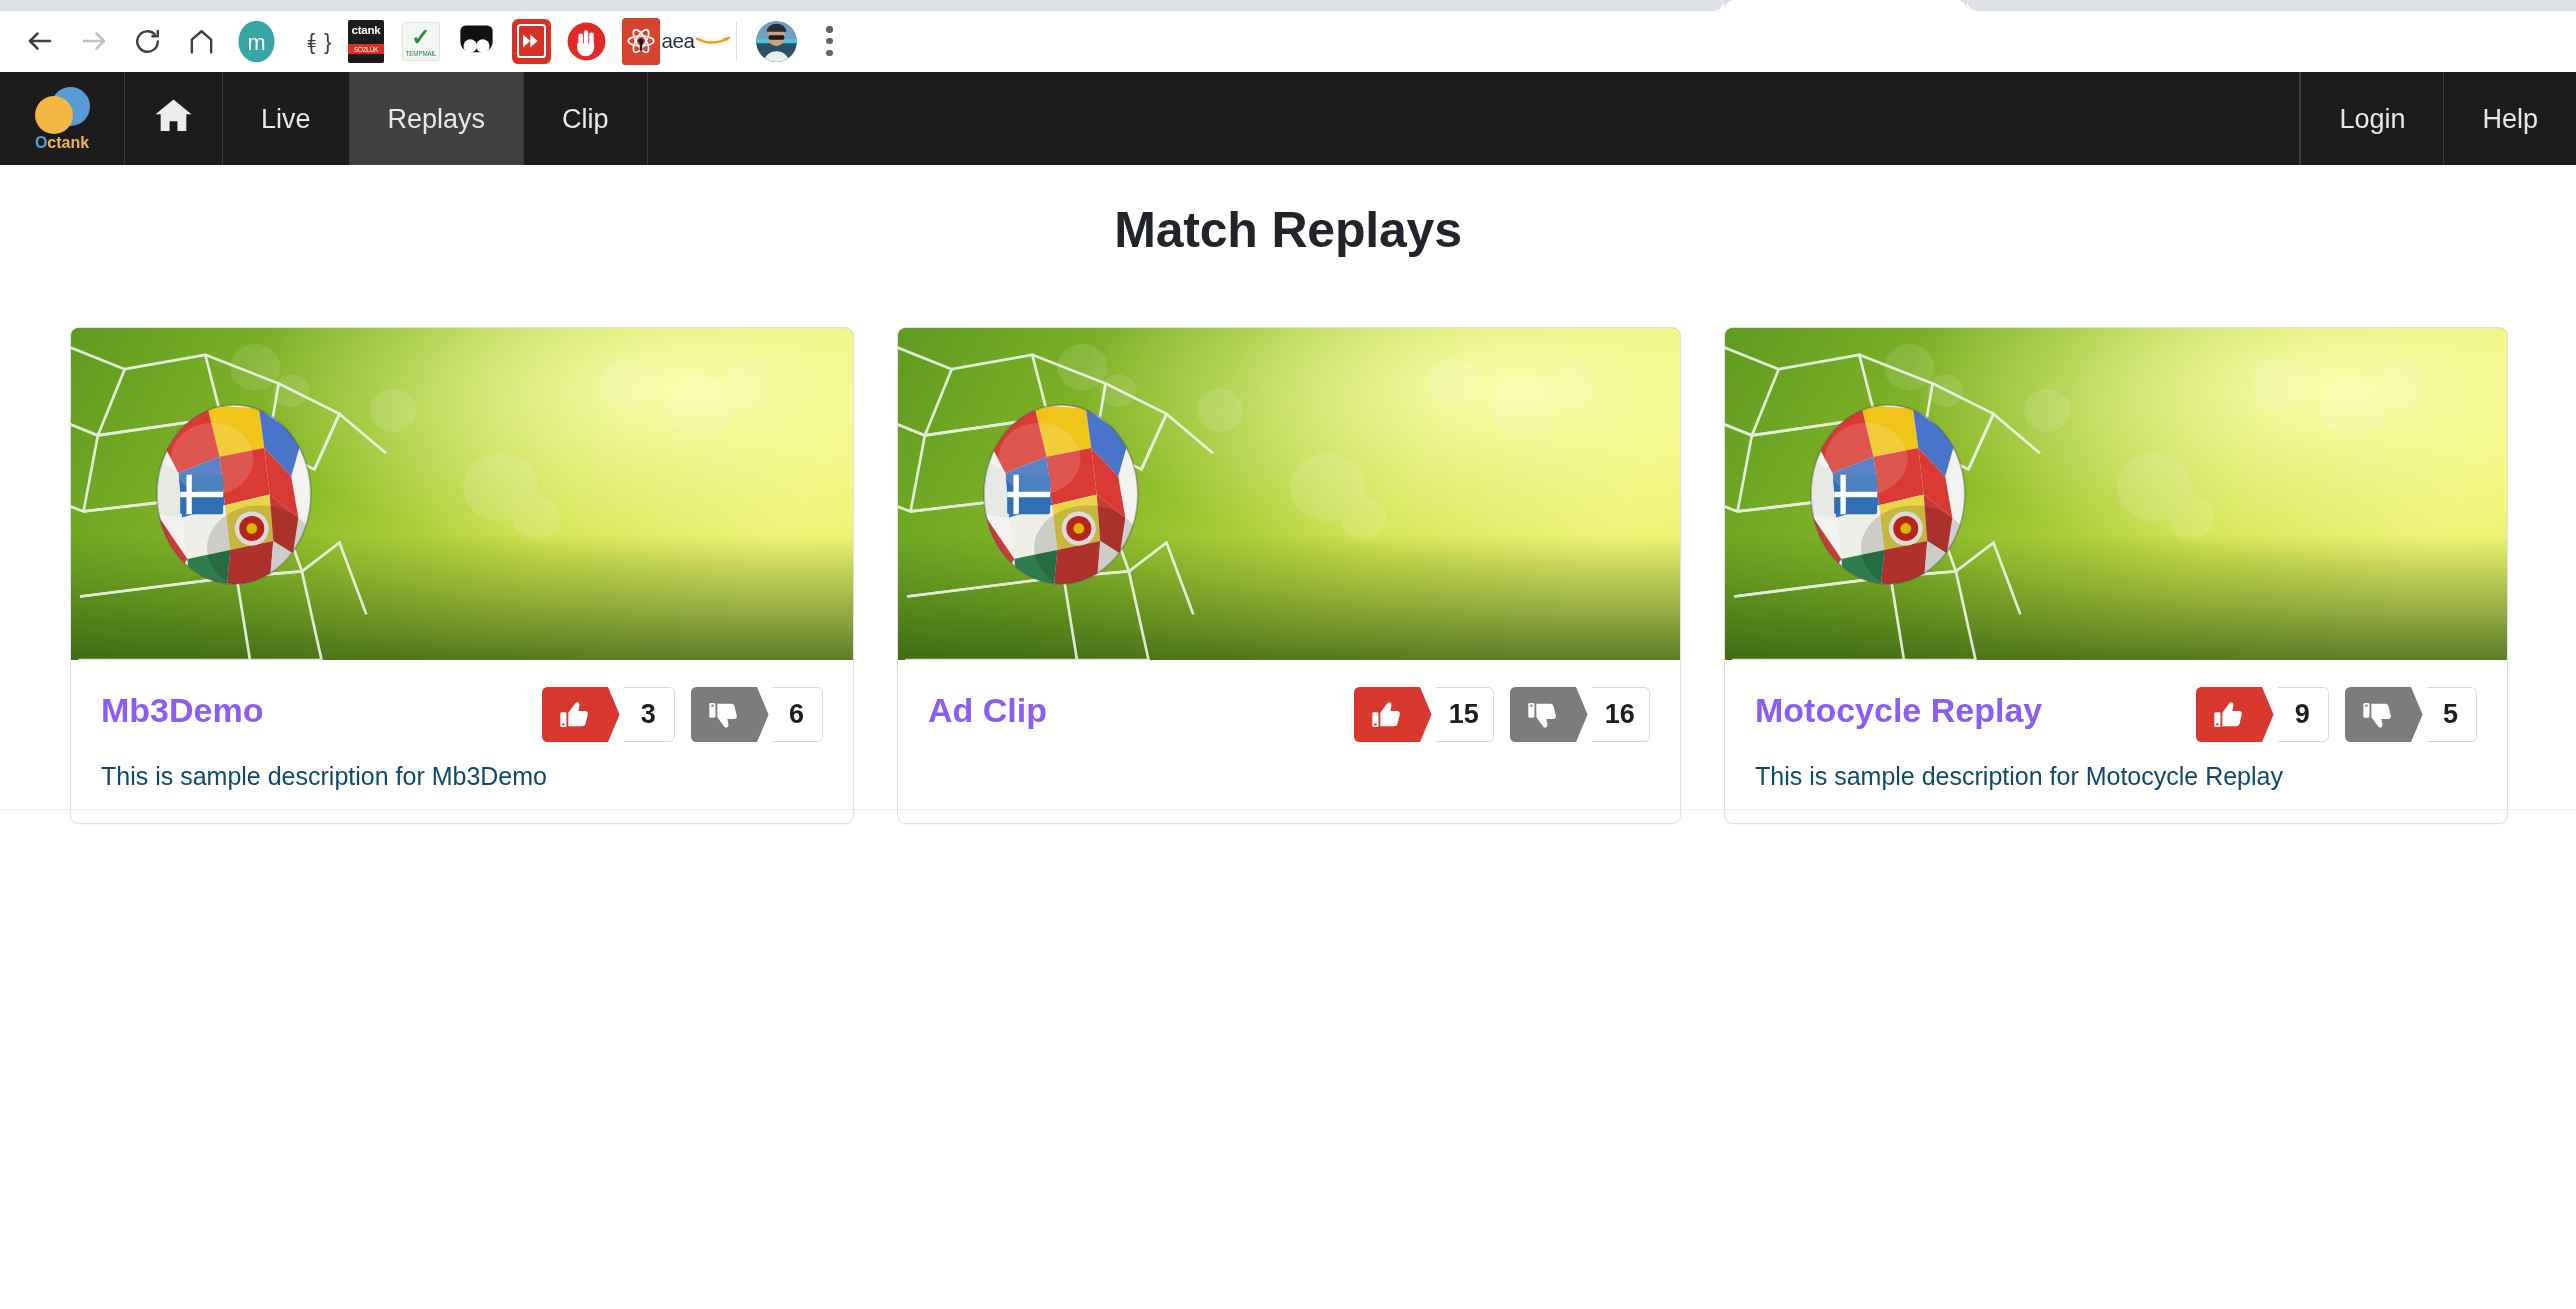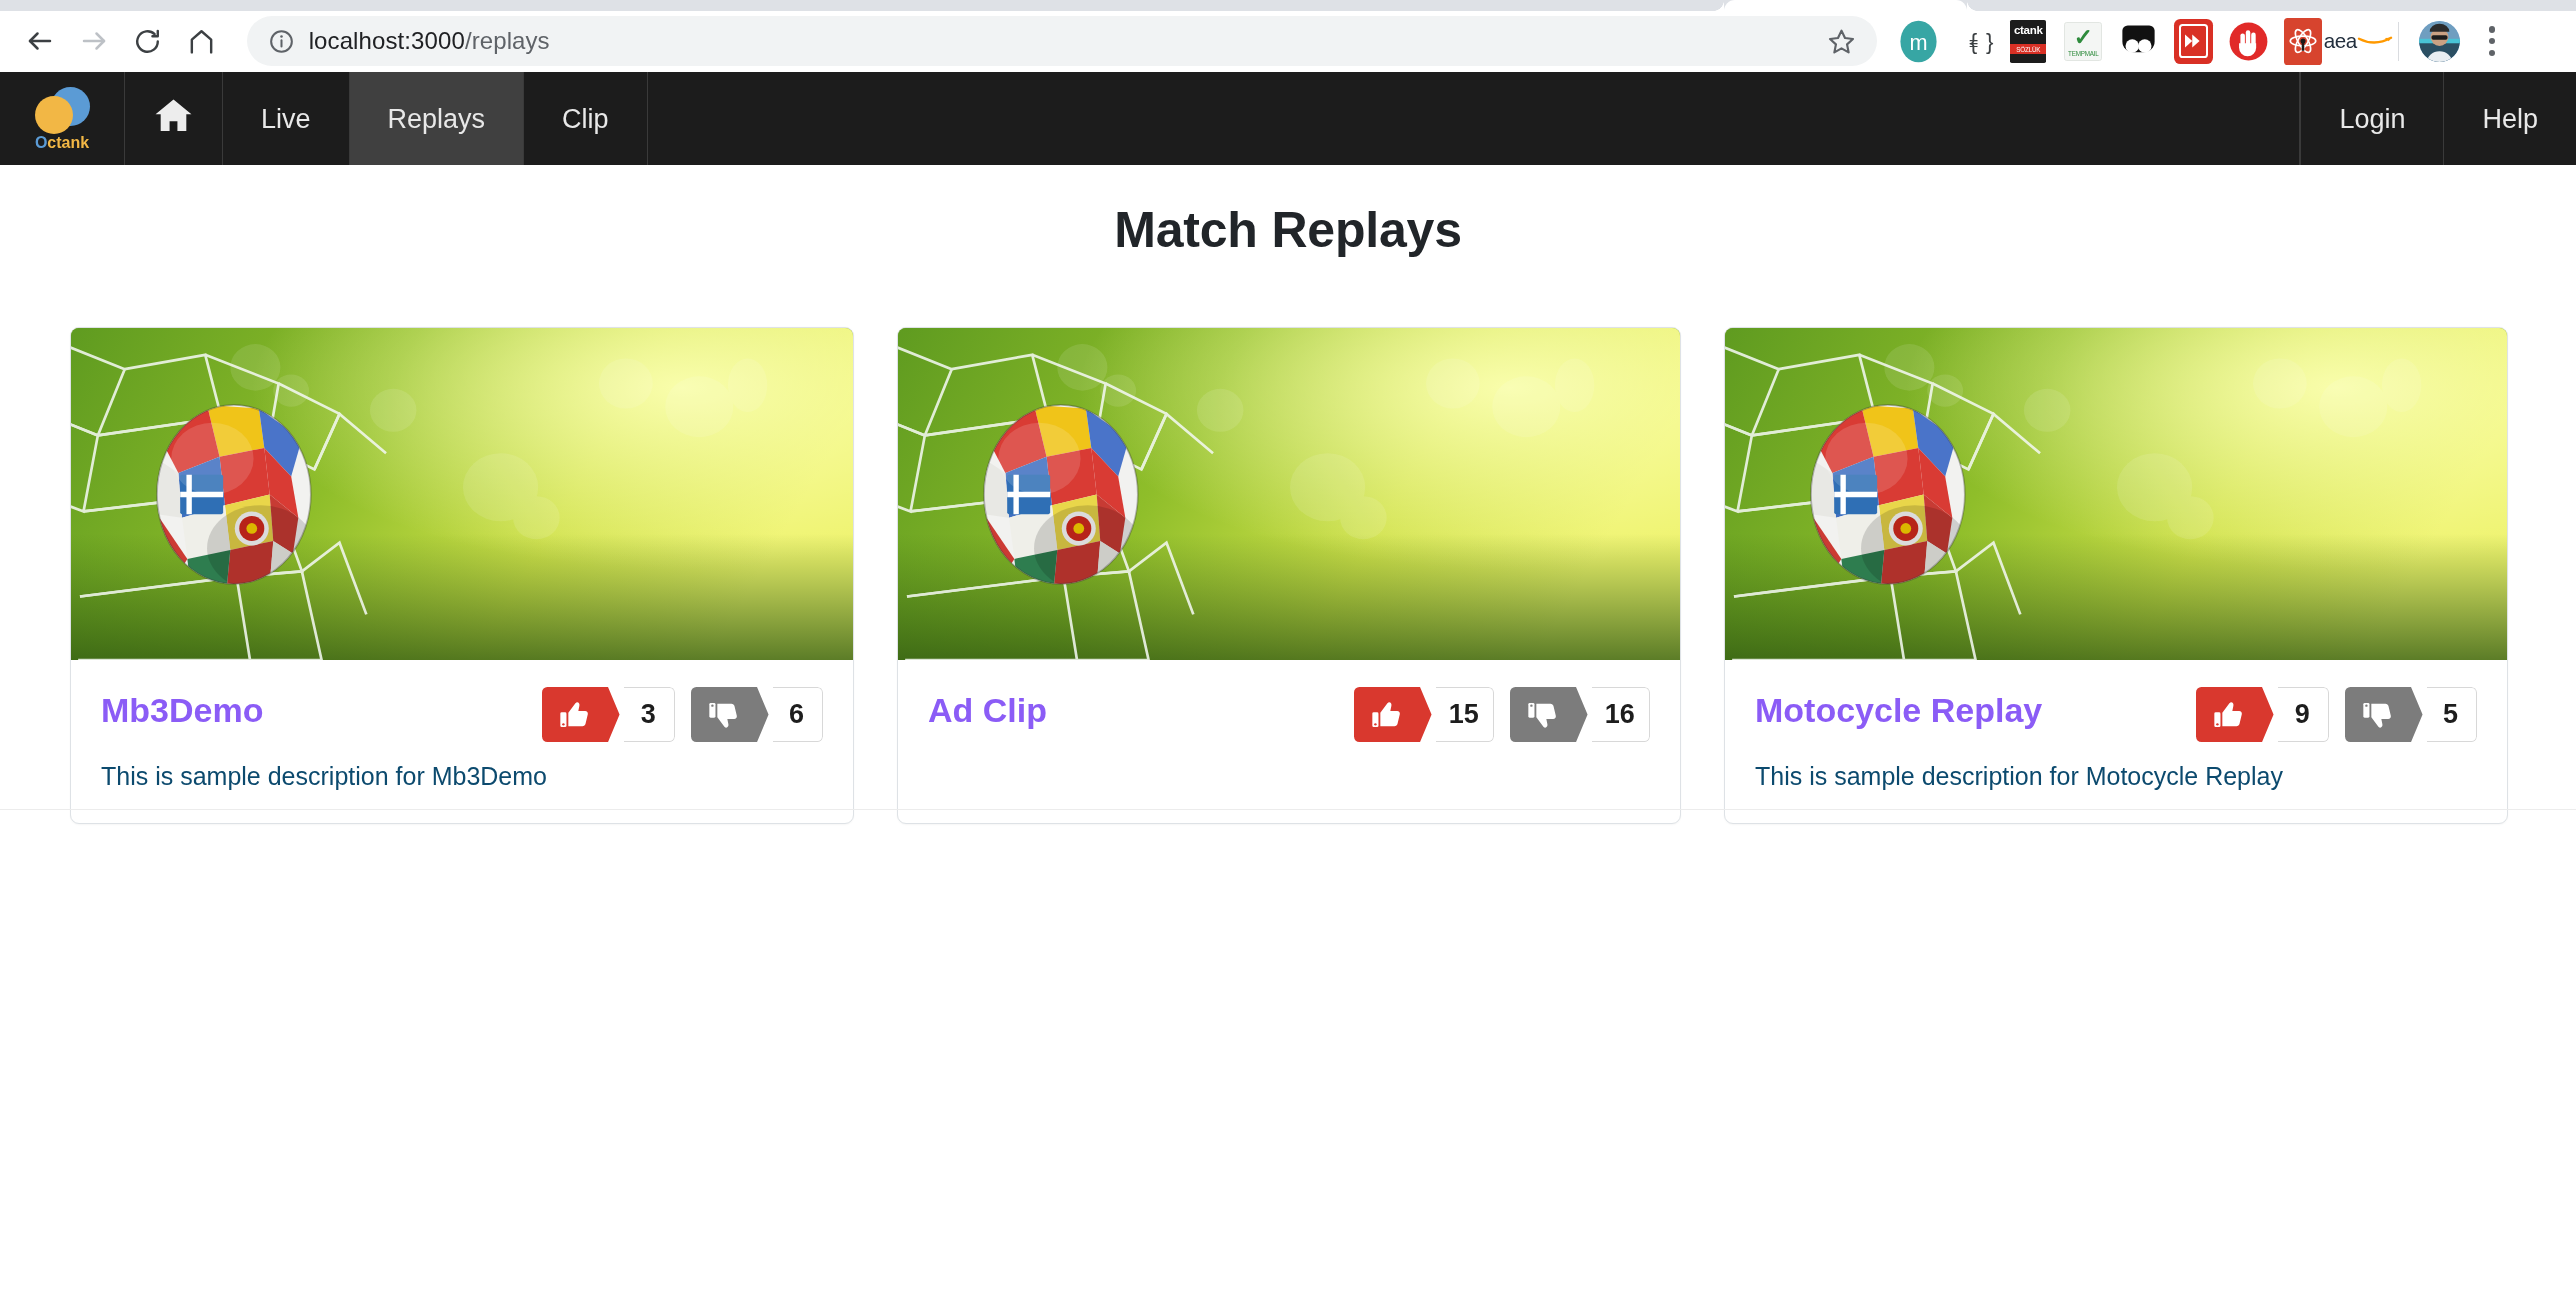--- a/index.html
+++ b/index.html
@@ -293,35 +293,20 @@
   </div>
 
   <div class="nav-btn">
     <span>
       <svg width="29" height="29" viewBox="0 0 24 24" fill="none" stroke="#3c4043" stroke-width="2" stroke-linecap="round" stroke-linejoin="round">
         <path d="M4 21V10.5L12 3.5l8 7V21"></path>
       </svg>
     </span>
   </div>
 
-  <div class="omnibox">
-    <span class="omnibox-info">
-      <svg width="27" height="27" viewBox="0 0 24 24" fill="none" stroke="#5f6368" stroke-width="1.8">
-        <circle cx="12" cy="12" r="9.2"></circle>
-          <line x1="12" y1="11" x2="12" y2="16.5" stroke-linecap="round"></line>
-          <circle cx="12" cy="7.6" r="1.15" fill="#5f6368" stroke="none"></circle>
-      </svg>
-    </span>
-    <span class="omnibox-url"><span class="host">localhost:3000</span><span>/replays</span></span>
-    <span class="omnibox-star">
-      <svg width="29" height="29" viewBox="0 0 24 24" fill="none" stroke="#5f6368" stroke-width="1.8" stroke-linejoin="round">
-        <polygon points="12,3 14.9,9.1 21.5,9.9 16.6,14.4 17.9,21 12,17.7 6.1,21 7.4,14.4 2.5,9.9 9.1,9.1"></polygon>
-      </svg>
-    </span>
-  </div>
 
   <div class="ext-strip">
 
     <div class="ext-icon">
       <svg width="47" height="47" viewBox="0 0 52 52">
         <ellipse cx="26" cy="26" rx="20" ry="23" fill="#37a6a4"></ellipse>
         <text x="26" y="35" font-family="Liberation Sans, sans-serif" font-size="24" fill="#ffffff" text-anchor="middle">m</text>
       </svg>
     </div>
 

